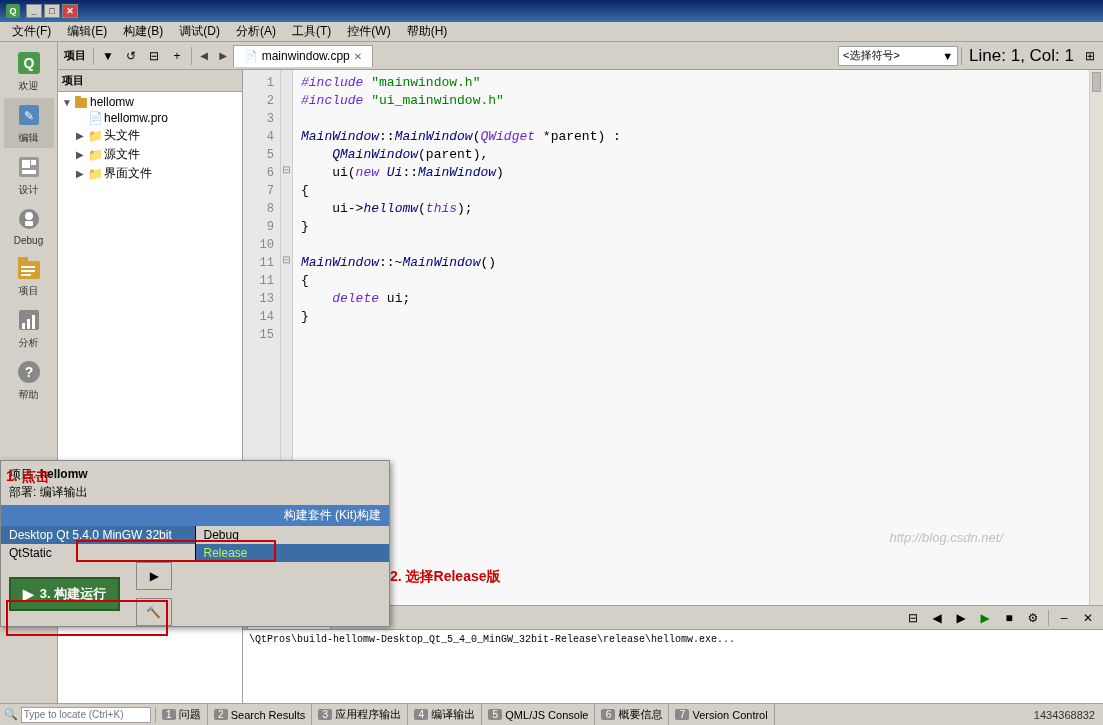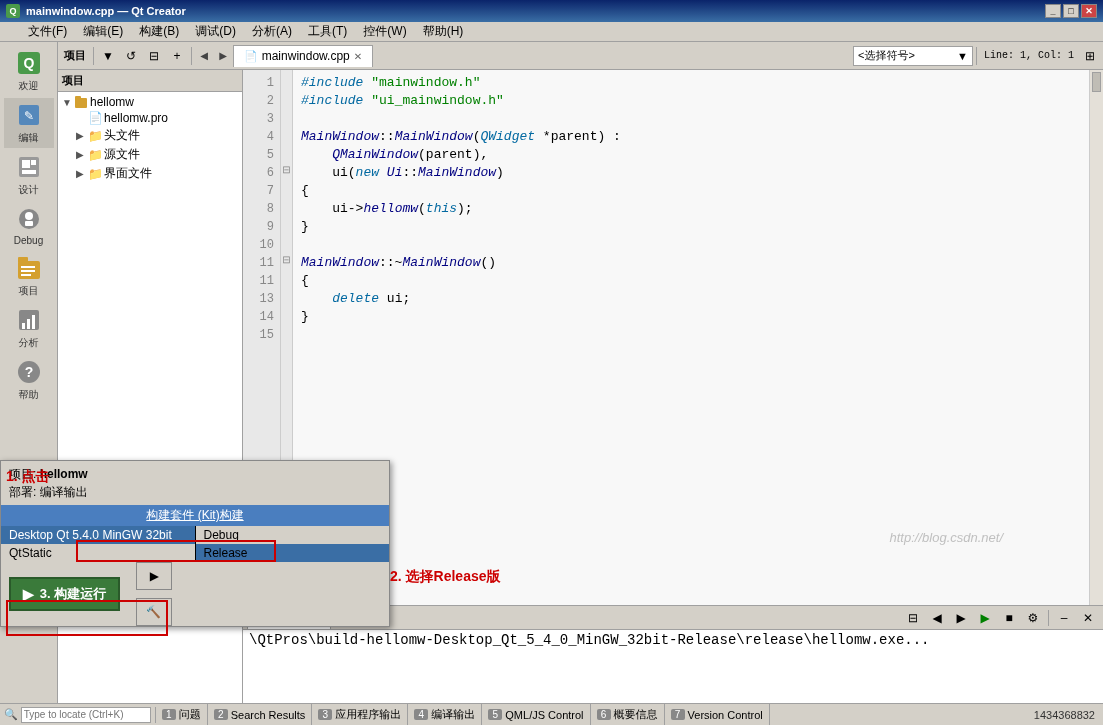--- a/index.html
+++ b/index.html
@@ -55,21 +55,21 @@
       cursor: pointer;
       font-family: 'Marlett', sans-serif;
     }
 
     
     .menu-bar {
       background: #d4d0c8;
       height: 20px;
       display: flex;
       align-items: center;
-      padding: 0 20px;
+      padding: 0 4px;
       font-size: 12px;
       border-bottom: 1px solid #a0a0a0;
     }
     .menu-item {
       padding: 2px 8px;
       cursor: pointer;
       height: 100%;
       display: flex;
       align-items: center;
     }
@@ -260,21 +260,21 @@
       padding: 4px 8px;
       font-family: 'Courier New', monospace;
       font-size: 13px;
       line-height: 18px;
       color: #000;
       overflow: auto;
       white-space: pre;
     }
 
     
-    .kw { color: #0369a1; font-style: italic; }
+    .kw { color: #6d28d9; font-style: italic; }
     .str { color: #008000; }
     .fn { color: #000080; font-style: italic; }
     .watermark {
       position: absolute;
       bottom: 60px;
       right: 100px;
       color: #c0c0c0;
       font-size: 13px;
       font-style: italic;
     }
@@ -308,21 +308,21 @@
     }
     .output-tab.active {
       background: #ffffff;
       border: 1px solid #a0a0a0;
       border-bottom: none;
     }
     .output-content {
       flex: 1;
       overflow: auto;
       font-family: 'Courier New', monospace;
-      font-size: 14px;
+      font-size: 10px;
       padding: 2px 6px;
       background: #ffffff;
     }
     .output-line { line-height: 16px; }
 
     
     .overlay-popup {
       position: absolute;
       top: 460px;
       left: 0;
@@ -337,22 +337,21 @@
       font-size: 12px;
       line-height: 18px;
     }
     .popup-section strong { font-weight: bold; }
     .popup-kit-header {
       background: #4a7ebf;
       color: white;
       padding: 2px 8px;
       font-size: 12px;
       display: flex;
-      justify-content: center;
-      text-decoration: underline;
+      justify-content: flex-end;
     }
     .popup-kit-row {
       display: flex;
       gap: 0;
     }
     .kit-cell {
       padding: 2px 8px;
       font-size: 12px;
       flex: 1;
       border-right: 1px solid #000000;
@@ -362,21 +361,21 @@
       color: white;
     }
     .build-cell {
       padding: 2px 8px;
       font-size: 12px;
       flex: 1;
     }
     .build-cell.debug { background: #d4d0c8; }
     .build-cell.release {
       background: #3a6ea5;
-      color: #000000;
+      color: #bef264;
     }
     .popup-build-btn {
       margin: 8px;
       padding: 6px 12px;
       background: #3a7a3a;
       color: white;
       border: 2px solid #2a5a2a;
       font-size: 13px;
       font-weight: bold;
       cursor: pointer;
@@ -457,21 +456,20 @@
       border: 1px solid #a0a0a0;
       height: 20px;
       margin: 2px;
     }
   </style>
 </head>
 <body>
 
 <div class="title-bar">
   <div class="title-bar-icon">Q</div>
-  <span class="title-bar-text">mainwindow.cpp — Qt Creator</span>
   <div class="title-bar-controls">
     <div class="title-btn">_</div>
     <div class="title-btn">□</div>
     <div class="title-btn" style="background:#cc4444;color:white;">✕</div>
   </div>
 </div>
 
 <div class="menu-bar">
   <span class="menu-item">文件(F)</span>
   <span class="menu-item">编辑(E)</span>
@@ -577,21 +575,21 @@
         <span>mainwindow.cpp</span>
         <span class="tab-close">✕</span>
       </div>
       <div style="flex:1;"></div>
 
       <div style="display:flex;align-items:center;border:1px solid #a0a0a0;background:white;height:20px;padding:0 4px;font-size:11px;cursor:pointer;min-width:120px;">
         <span>&lt;选择符号&gt;</span>
         <span style="margin-left:auto;">▼</span>
       </div>
       <div class="toolbar-separator"></div>
-      <span style="font-size:10px;padding:0 4px;font-family:Liberation Mono, monospace;">Line: 1, Col: 1</span>
+      <span style="font-size:17px;padding:0 4px;">Line: 1, Col: 1</span>
       <div class="toolbar-btn">⊞</div>
     </div>
 
     <div class="pane-area">
 
       <div class="project-panel">
         <div class="project-toolbar">
           <span style="font-size:11px;font-weight:bold;">项目</span>
         </div>
         <div class="project-tree">
@@ -768,21 +766,21 @@
     <div class="status-tab">
       <span class="status-num">3</span>
       <span>应用程序输出</span>
     </div>
     <div class="status-tab">
       <span class="status-num">4</span>
       <span>编译输出</span>
     </div>
     <div class="status-tab">
       <span class="status-num">5</span>
-      <span>QML/JS Control</span>
+      <span>QML/JS Console</span>
     </div>
     <div class="status-tab">
       <span class="status-num">6</span>
       <span>概要信息</span>
     </div>
     <div class="status-tab">
       <span class="status-num">7</span>
       <span>Version Control</span>
     </div>
   </div>

